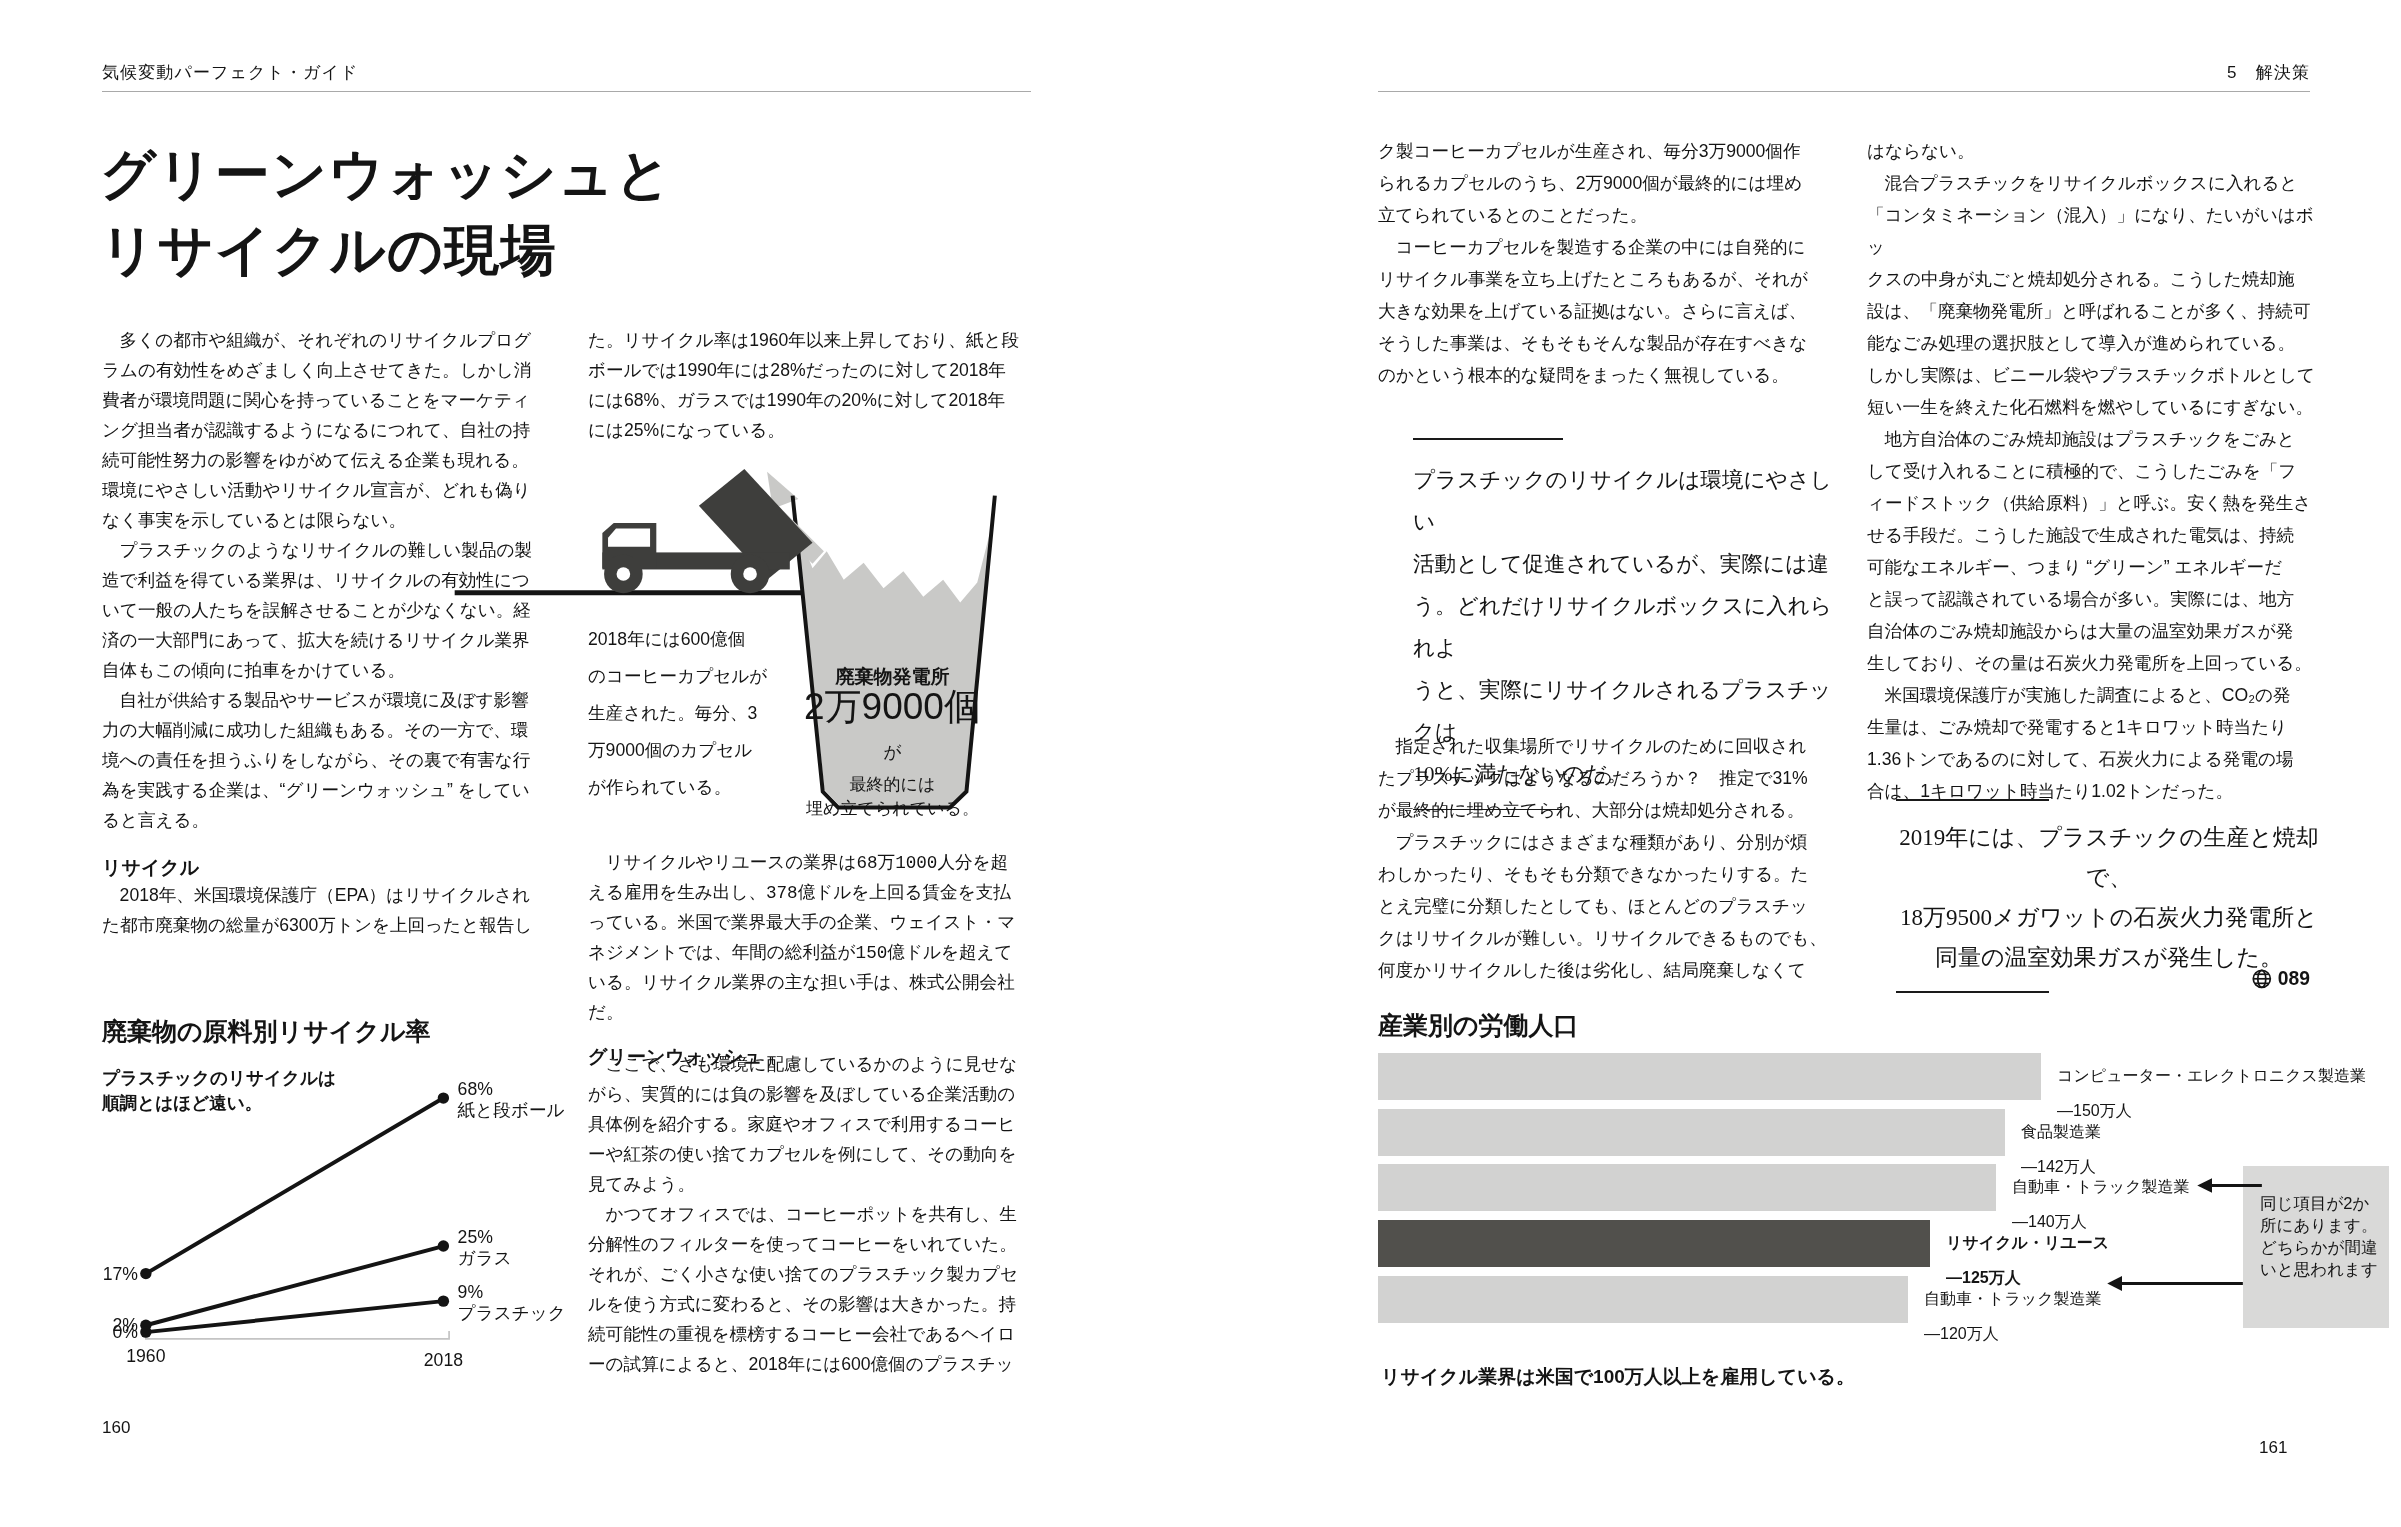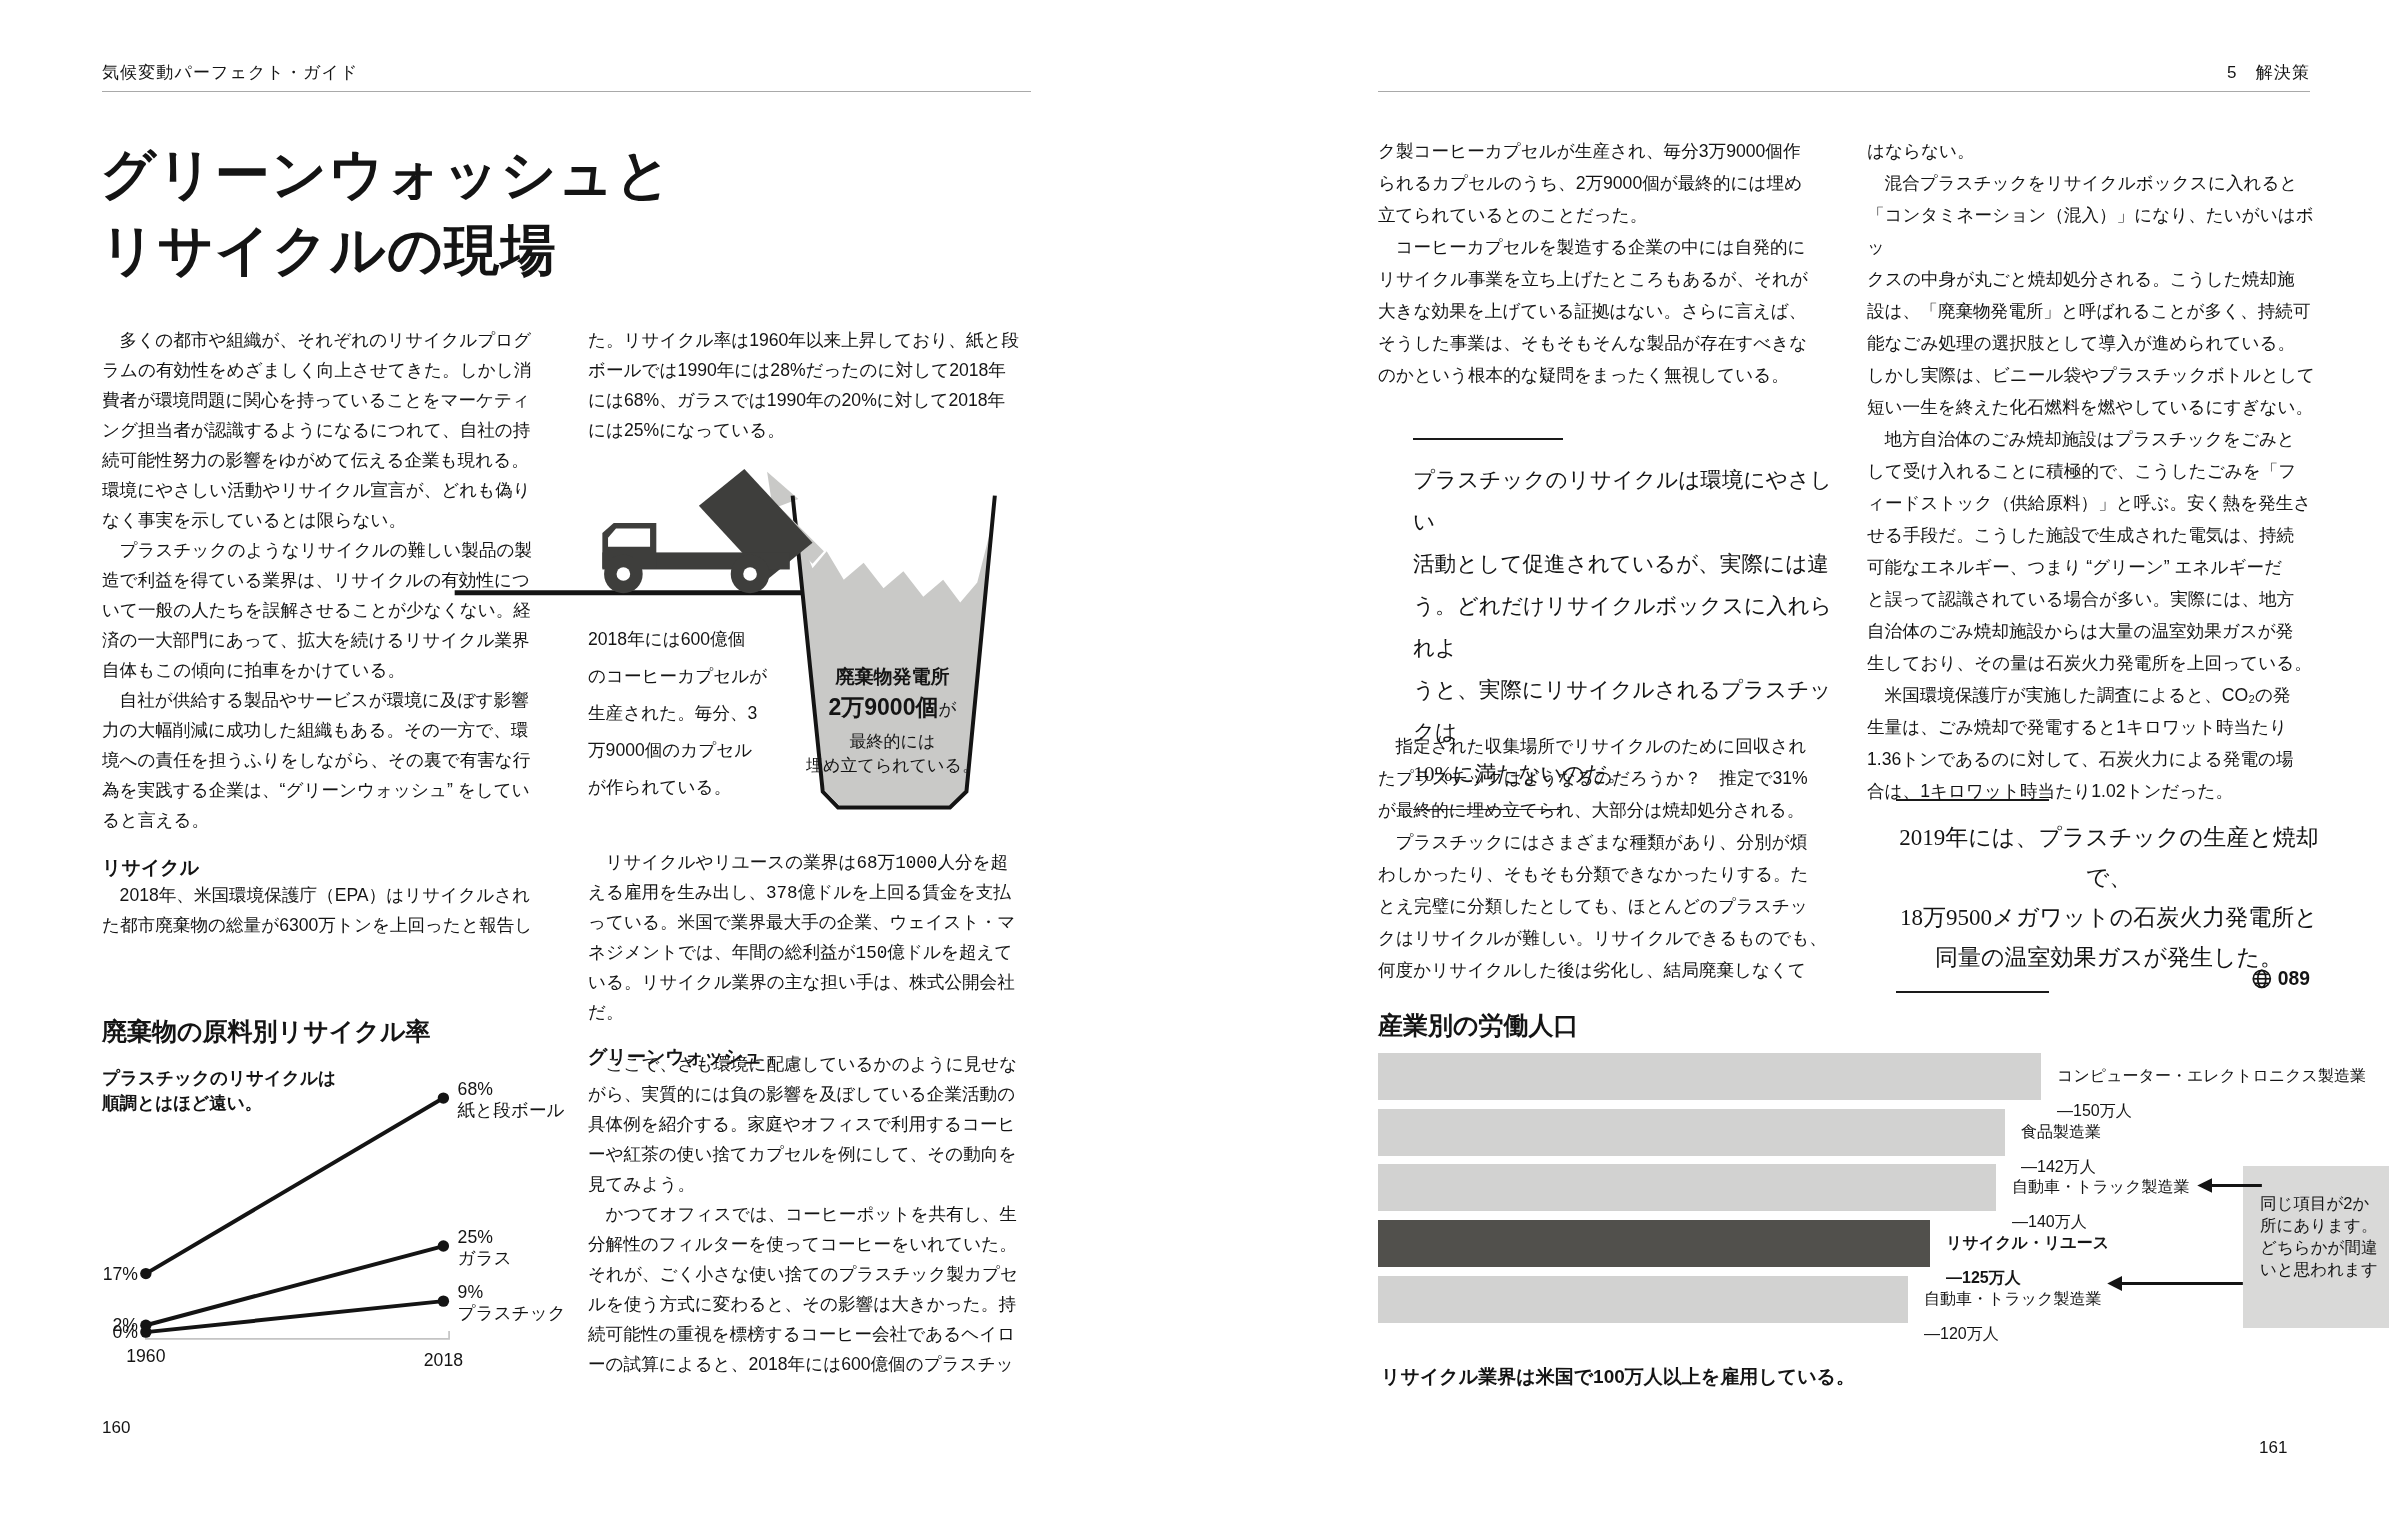--- a/index.html
+++ b/index.html
@@ -23,21 +23,21 @@
   .quote-rule{width:150px;height:1.7px;background:#1a1a1a;}
   .quote-text{font-size:21.6px;line-height:42px;margin-top:19.3px;margin-bottom:13.6px;}
   .callout-rule{width:153px;height:1.7px;background:#1a1a1a;}
   .callout-text{font-size:23px;line-height:40px;margin-top:17px;margin-bottom:13.6px;}
   .credit{display:flex;align-items:center;gap:5.7px;justify-content:flex-end;width:77px;}
   .credit-num{font-size:19.3px;font-weight:bold;}
   .illo-caption{font-size:17.6px;line-height:37px;}
   .pit-text{width:193px;text-align:center;color:#141414;}
   .pit-l1{font-size:19px;font-weight:bold;line-height:25px;}
   .pit-l2{line-height:36px;}
-  .pit-big{font-size:23px;font-weight:bold;}
+  .pit-big{font-size:37px;font-weight:normal;}
   .pit-suffix{font-size:17.6px;}
   .pit-l3,.pit-l4{font-size:17px;line-height:24px;}
   .bar-row{position:absolute;height:47px;width:100%;}
   .bar{position:absolute;top:0;height:47px;background:#d2d2d1;}
   .bar-dark{background:#51504c;}
   .bar-label{position:absolute;top:4.5px;font-size:16px;line-height:35px;white-space:pre;}
   .bar-label-strong{font-weight:bold;}
   .bar-caption{font-size:19px;font-weight:bold;}
   .annotation-box{width:146px;height:162px;background:#d9d9d8;}
   .annotation-text{padding:26px 0 0 17px;font-size:16.5px;line-height:22px;}

